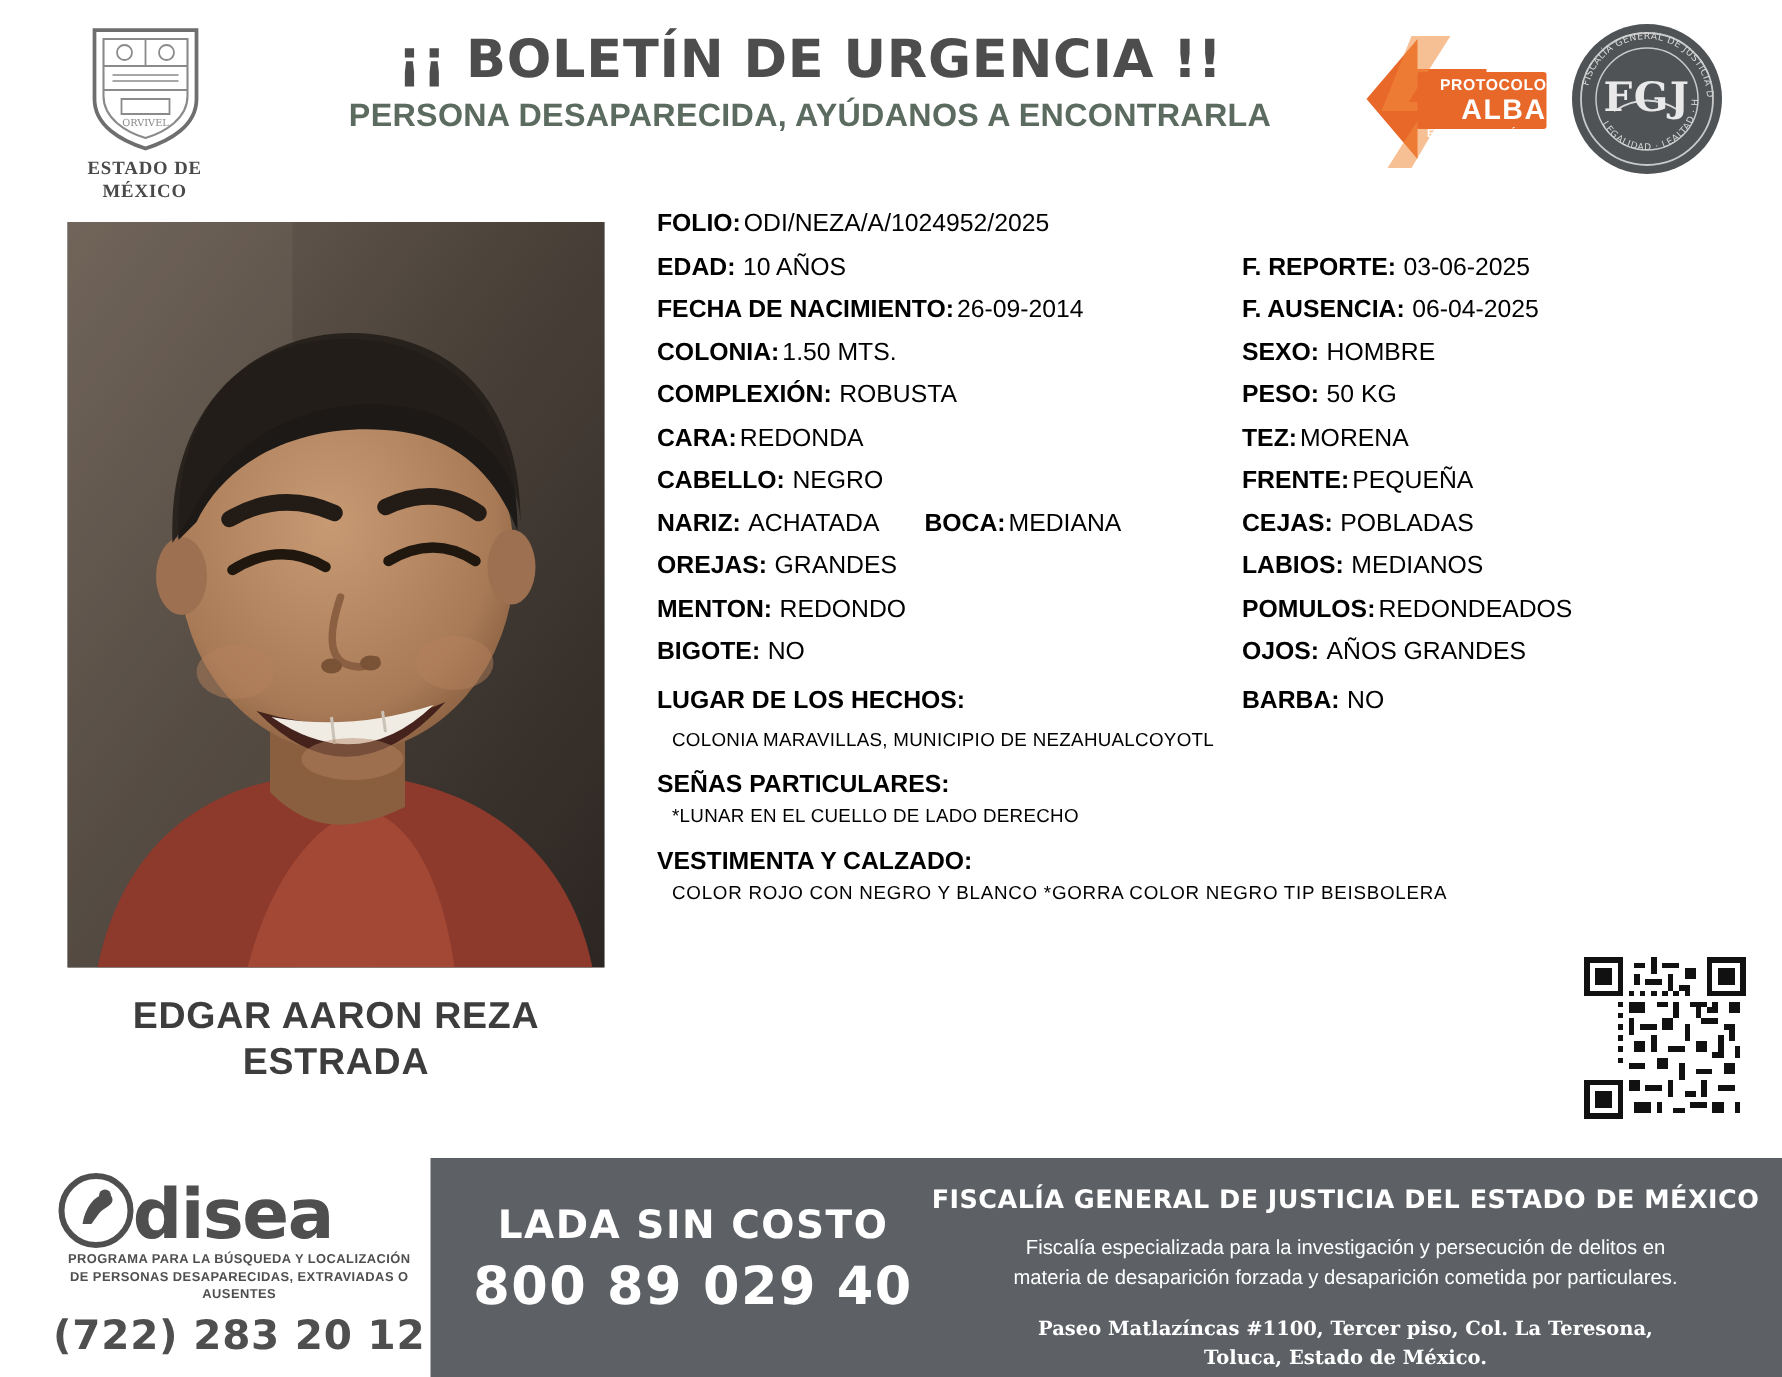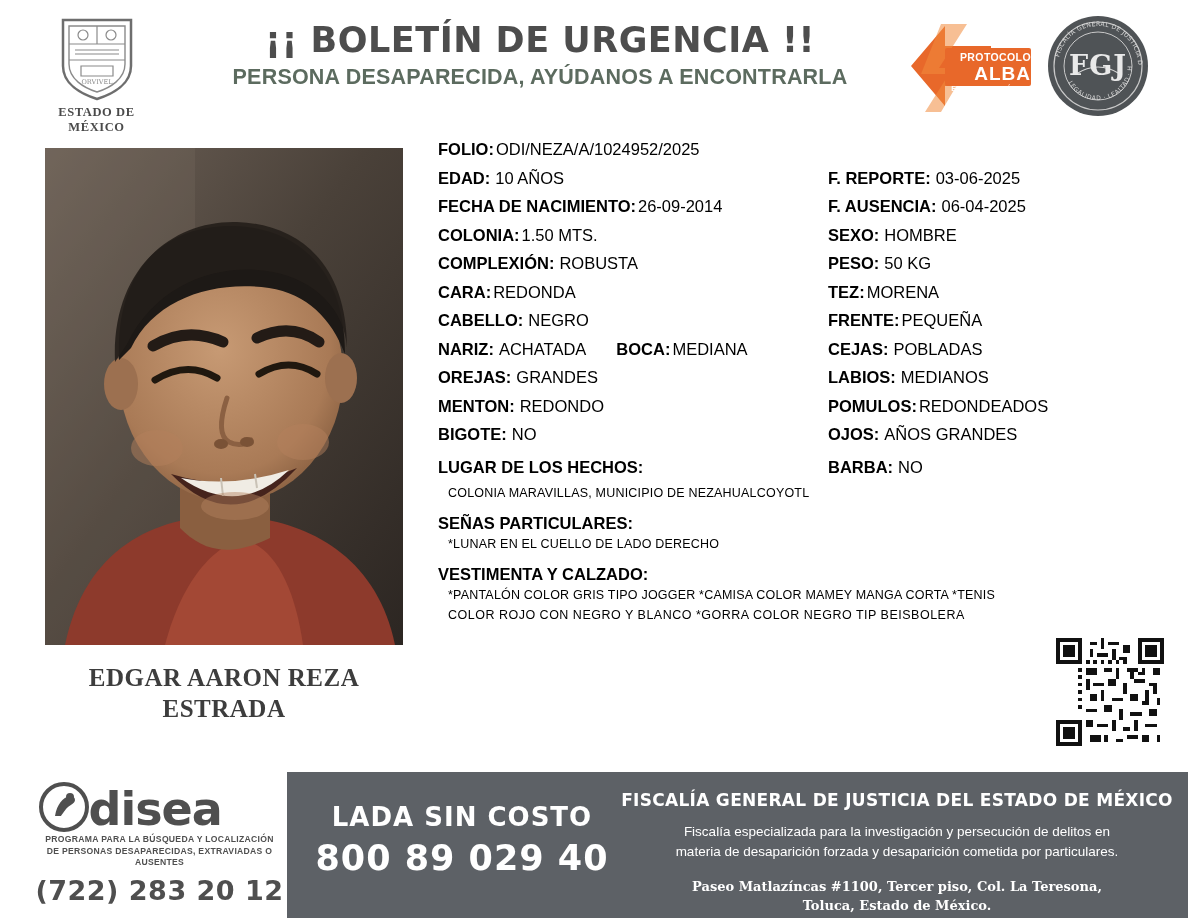--- a/index.html
+++ b/index.html
@@ -133,21 +133,21 @@
     position: absolute;
     left: 45px;
     top: 662px;
     width: 358px;
     text-align: center;
     font-size: 25px;
     font-weight: bold;
     color: #3d3d3d;
     line-height: 1.25;
     letter-spacing: 0.5px;
-    font-family: Liberation Serif, serif;
+    font-family: Liberation Sans, sans-serif;
   }
 
   
   .data {
     position: absolute;
     left: 438px;
     top: 140px;
     width: 720px;
     font-size: 16.5px;
     color: #000000;
@@ -551,21 +551,20 @@
         <span class="val">NO</span>
       </div>
     </div>
 
     <div class="block-text">COLONIA MARAVILLAS, MUNICIPIO DE NEZAHUALCOYOTL</div>
 
     <div class="block-label" style="margin-top:12px;">SEÑAS PARTICULARES:</div>
     <div class="block-text">*LUNAR EN EL CUELLO DE LADO DERECHO</div>
 
     <div class="block-label" style="margin-top:12px;">VESTIMENTA Y CALZADO:</div>
-    <div class="block-text">*PANTALÓN COLOR GRIS TIPO JOGGER *CAMISA COLOR MAMEY MANGA CORTA *TENIS</div>
     <div class="block-text wide">COLOR  ROJO  CON  NEGRO  Y  BLANCO  *GORRA   COLOR   NEGRO   TIP   BEISBOLERA</div>
   </div>
 
   <div class="qr">
     <svg width="108" height="108" viewBox="0 0 29 29" shape-rendering="crispEdges">
       <rect width="29" height="29" fill="#ffffff"></rect>
       <g fill="#111111">
 
         <rect x="0" y="0" width="7" height="1"></rect>
           <rect x="0" y="6" width="7" height="1"></rect>

